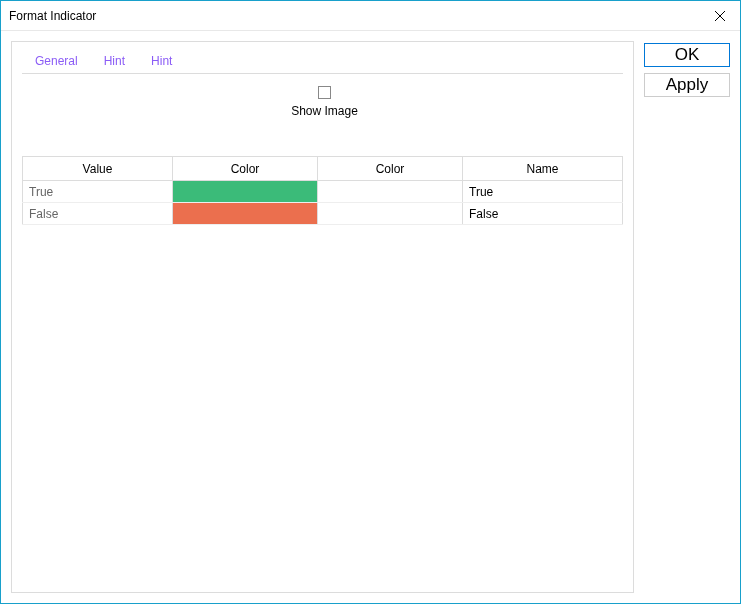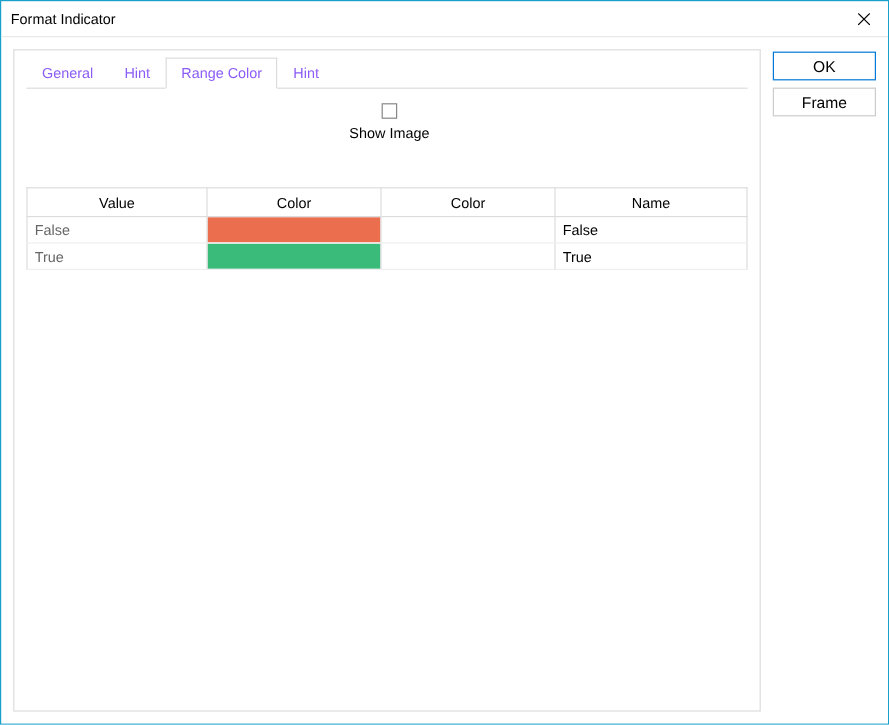--- a/index.html
+++ b/index.html
@@ -147,21 +147,21 @@
       flex-direction: column;
       gap: 6px;
       padding-top: 2px;
     }
     .btn {
       height: 24px;
       border: 1px solid #cccccc;
       background: #ffffff;
       cursor: pointer;
       font-family: inherit;
-      font-size: 13px;
+      font-size: 17px;
       display: flex;
       align-items: center;
       justify-content: center;
     }
     .btn.primary {
       border: 1px solid #0078d7;
     }
     .gap {
       height: 10px;
     }
@@ -178,21 +178,20 @@
         <line x1="10" y1="0" x2="0" y2="10" stroke="#000" stroke-width="1"></line>
       </svg>
     </div>
   </div>
 
   <div class="content-wrapper">
     <div class="main-panel">
       <div class="tabs">
         <div class="tab">General</div>
         <div class="tab">Hint</div>
-        <div class="tab active">Range Color</div>
         <div class="tab">Hint</div>
         <div class="tab-underline"></div>
       </div>
 
       <div class="tab-body">
         <div class="checkbox-row">
           <div class="checkbox"></div>
           <span>Show Image</span>
         </div>
 
@@ -200,39 +199,39 @@
           <thead>
             <tr>
               <th class="col-value">Value</th>
               <th class="col-color">Color</th>
               <th class="col-image">Color</th>
               <th class="col-name">Name</th>
             </tr>
           </thead>
           <tbody>
             <tr>
+              <td>True</td>
+              <td class="color-cell">
+                <span class="color-swatch" style="background:#3bbb79;"></span>
+              </td>
+              <td></td>
+              <td class="name-cell">True</td>
+            </tr>
+            <tr>
               <td>False</td>
               <td class="color-cell">
                 <span class="color-swatch" style="background:#eb6f4e;"></span>
               </td>
               <td></td>
               <td class="name-cell">False</td>
             </tr>
-            <tr>
-              <td>True</td>
-              <td class="color-cell">
-                <span class="color-swatch" style="background:#3bbb79;"></span>
-              </td>
-              <td></td>
-              <td class="name-cell">True</td>
-            </tr>
           </tbody>
         </table>
       </div>
     </div>
 
     <div class="right-panel">
       <button class="btn primary">OK</button>
-      <button class="btn">Frame</button>
+      <button class="btn">Apply</button>
       <div class="gap"></div>
     </div>
   </div>
 </div>
 
 </body></html>

